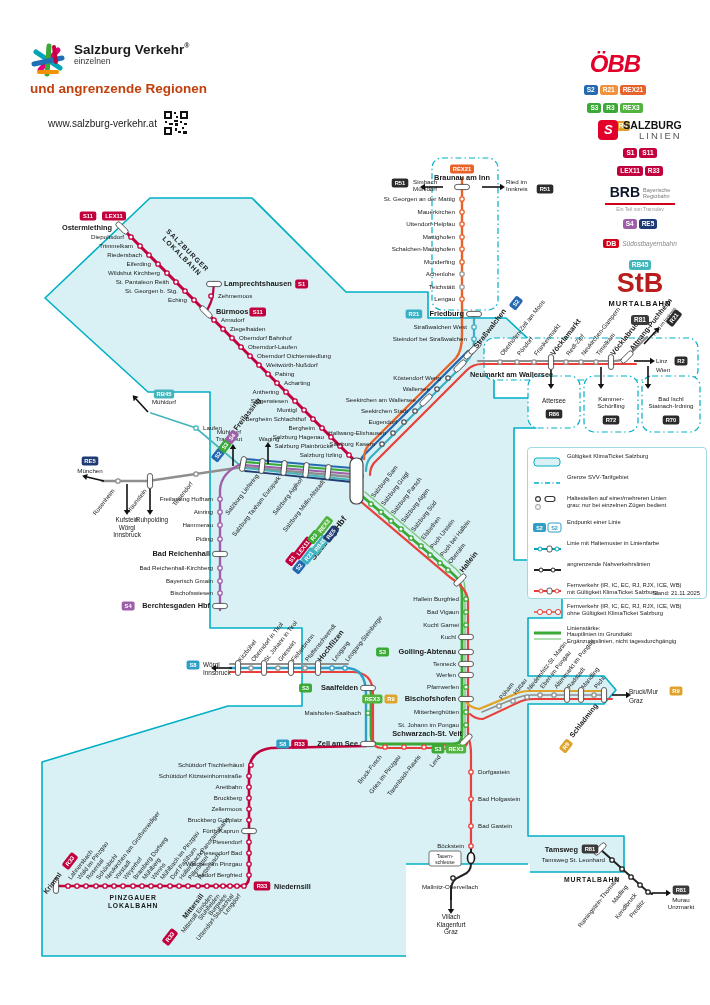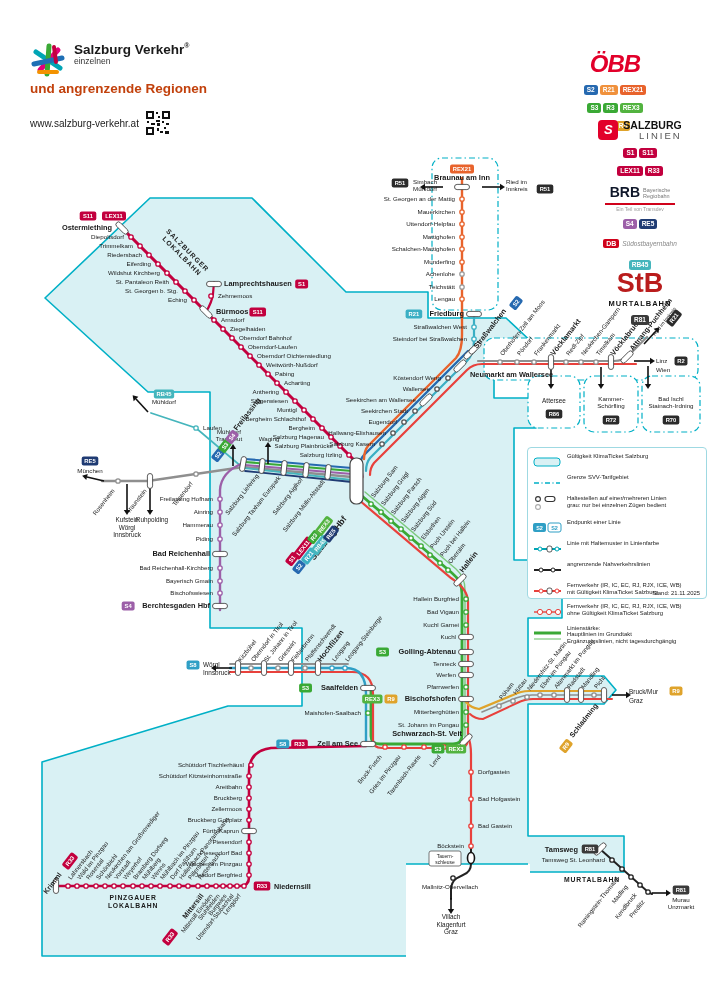--- a/index.html
+++ b/index.html
@@ -8,21 +8,21 @@
   .abs{position:absolute;}
   
   #header{left:30px;top:42px;width:330px;}
   #brand-row{display:flex;align-items:flex-start;}
   #brand-text{margin-left:6px;line-height:1.05;}
   #brand-name{font-size:13.5px;font-weight:bold;color:#1a1a1a;}
   #brand-sub{font-size:8.5px;color:#333;}
   #page-title{font-size:24px;font-weight:bold;color:#111;margin-top:10px;letter-spacing:-0.3px;}
   #page-subtitle{font-size:13.5px;font-weight:bold;color:#c2410c;margin-top:1px;}
   #url-row{display:flex;align-items:center;margin-top:14px;}
-  #site-url{font-size:10px;color:#222;}
+  #site-url{font-size:10px;color:#222;margin-left:18px;}
   
   .op-block{position:absolute;text-align:center;}
   .badge{display:inline-block;padding:1px 3px;margin:1px;border-radius:2.5px;font-size:6.5px;font-weight:bold;color:#fff;line-height:1.2;}
   .op-logo-obb{font-size:24px;font-weight:bold;font-style:italic;letter-spacing:-1px;}
   .sl-row{display:flex;align-items:center;justify-content:center;}
   .sl-sq{width:20px;height:20px;border-radius:4px;background:#E2002A;color:#fff;font-weight:bold;font-size:13px;line-height:20px;font-style:italic;}
   .sl-names{text-align:right;margin-left:5px;line-height:1.05;}
   .sl-n1{font-size:10.5px;font-weight:bold;color:#111;}
   .sl-n2{font-size:9.5px;color:#555;letter-spacing:2px;}
   .brb-logo{font-size:14px;font-weight:bold;color:#0f172a;display:inline;}

